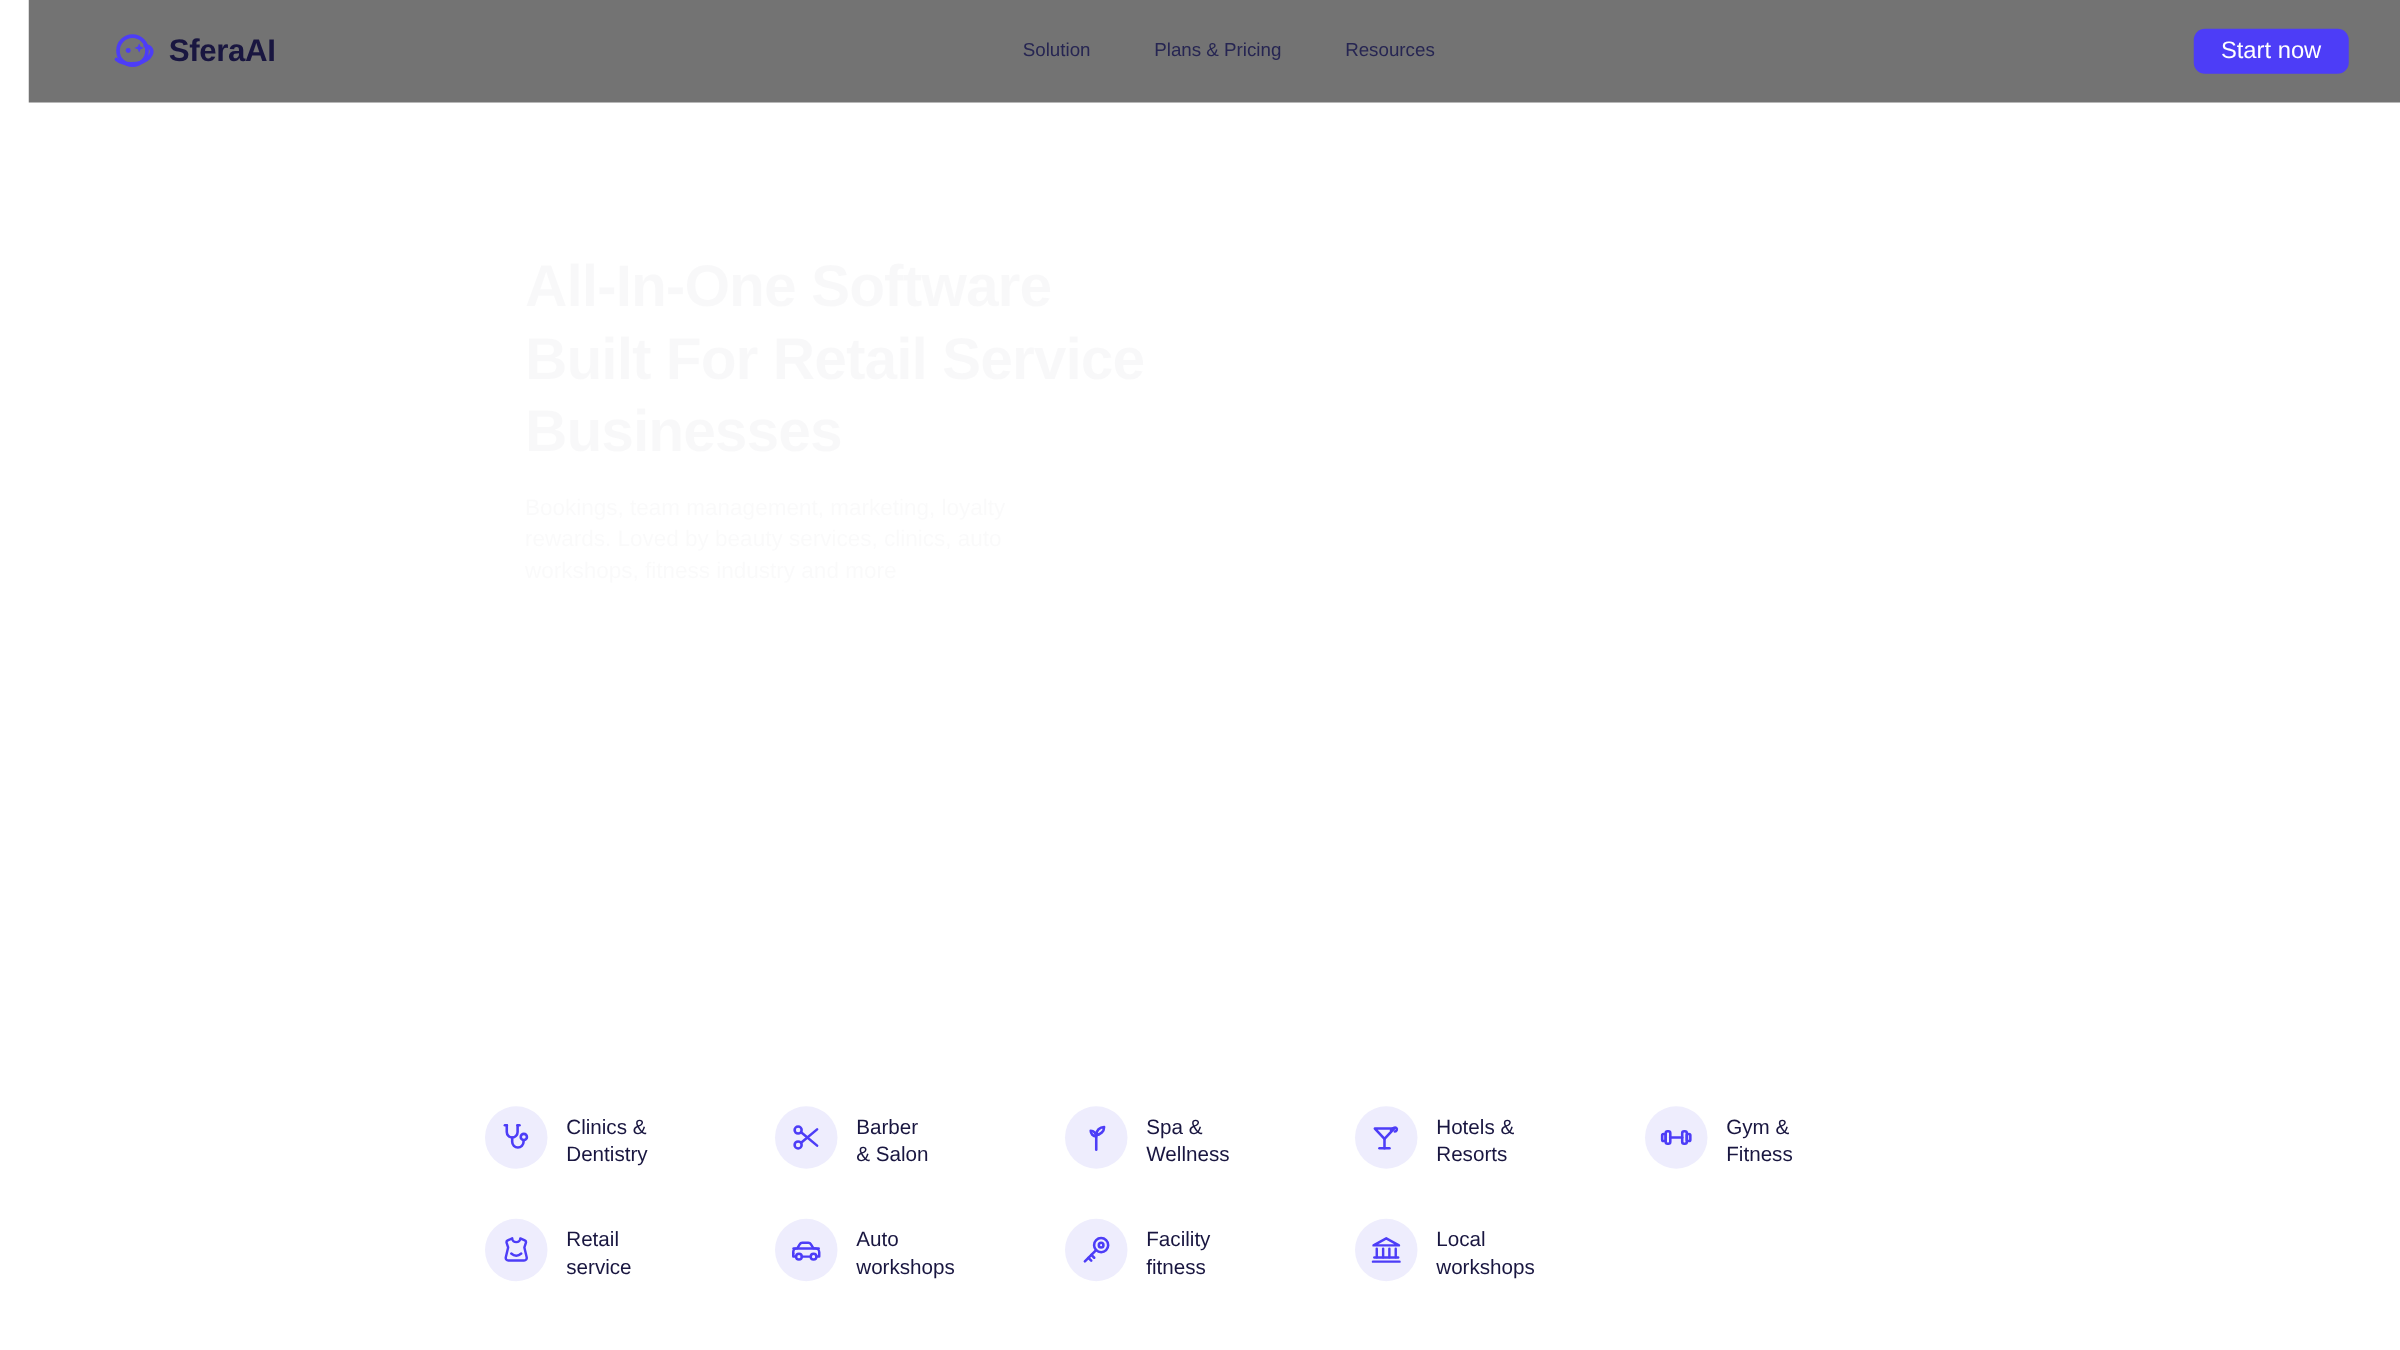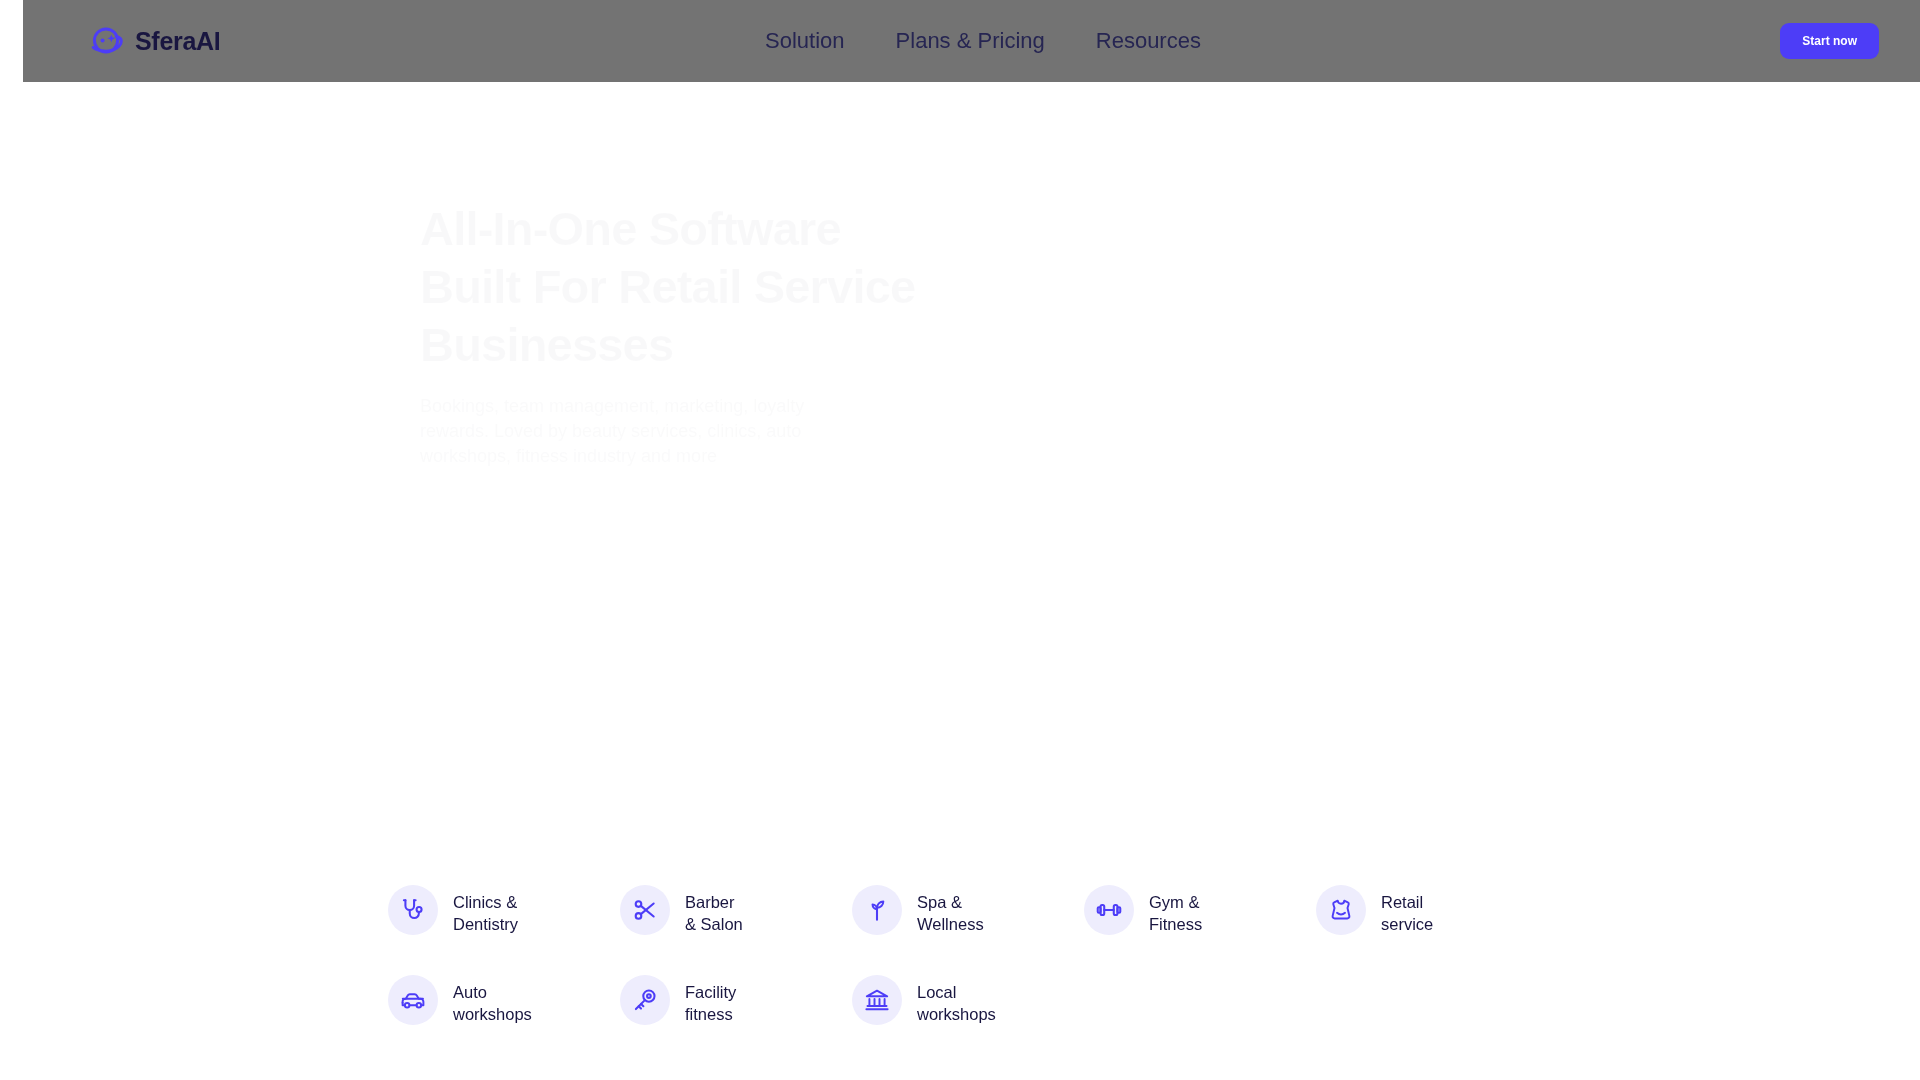--- a/index.html
+++ b/index.html
@@ -25,29 +25,29 @@
     font-size: 25px; font-weight: bold; color: #191640;
     letter-spacing: -0.3px; line-height: 1;
   }
 
   .nav {
     position: absolute; left: 50%; transform: translateX(-50%);
     top: 50%; margin-top: -11px;
     display: flex; align-items: center; gap: 51px;
   }
   .nav-item {
-    font-size: 22px; color: #262552; line-height: 22px;
+    font-size: 15px; color: #262552; line-height: 22px;
     cursor: pointer; white-space: nowrap;
   }
 
   .cta {
     position: absolute; right: 64px; top: 50%; transform: translateY(-50%);
     background: #4D3DF7; color: #fff; border: none; border-radius: 9px;
     font-family: "Liberation Sans", sans-serif;
-    font-size: 12px; font-weight: bold;
+    font-size: 19px; font-weight: normal;
     padding: 0 22px; height: 36px; line-height: 36px; cursor: pointer;
     white-space: nowrap;
   }
 
   
   .hero { position: absolute; left: 420px; top: 200px; width: 900px; }
   .hero-title {
     font-size: 47px; font-weight: bold; line-height: 58px;
     color: #191640; letter-spacing: -0.8px;
     opacity: 0.022;
@@ -147,20 +147,32 @@
         <svg width="26" height="26" viewBox="0 0 24 24" fill="none" stroke="#4D3DF7" stroke-width="1.9" stroke-linecap="round" stroke-linejoin="round">
           <path d="M12 21V10"></path>
           <path d="M12 10C12 6.8 14.6 4.2 17.8 4.2c0 3.2-2.6 5.8-5.8 5.8z"></path>
           <path d="M12 11.2C12 8.9 10.2 7 7.9 7 7.9 9.3 9.7 11.2 12 11.2z"></path>
         </svg>
       </span>
       <span class="cat-label">Spa &amp;
 Wellness</span>
     </div>
 
+    <div class="cat">
+      <span class="cat-bubble">
+        <svg width="26" height="26" viewBox="0 0 24 24" fill="none" stroke="#4D3DF7" stroke-width="1.9" stroke-linecap="round" stroke-linejoin="round">
+          <path d="M3.6 5.4h14.2L10.7 13z"></path>
+            <path d="M10.7 13v7"></path>
+            <path d="M7 20h7.4"></path>
+          <path d="M15.5 6.6c1.2-1.4 2.8-2.6 3.9-1.6 1 0.9 0.2 2.4-1.1 2.6"></path>
+        </svg>
+      </span>
+      <span class="cat-label">Hotels &amp;
+Resorts</span>
+    </div>
 
     <div class="cat">
       <span class="cat-bubble">
         <svg width="26" height="26" viewBox="0 0 24 24" fill="none" stroke="#4D3DF7" stroke-width="1.9" stroke-linecap="round" stroke-linejoin="round">
           <rect x="1.6" y="9.4" width="2.6" height="5.2" rx="1"></rect>
           <rect x="4.2" y="7.4" width="3.4" height="9.2" rx="1.4"></rect>
           <rect x="16.4" y="7.4" width="3.4" height="9.2" rx="1.4"></rect>
           <rect x="19.8" y="9.4" width="2.6" height="5.2" rx="1"></rect>
           <path d="M7.6 12h8.8"></path>
         </svg>

